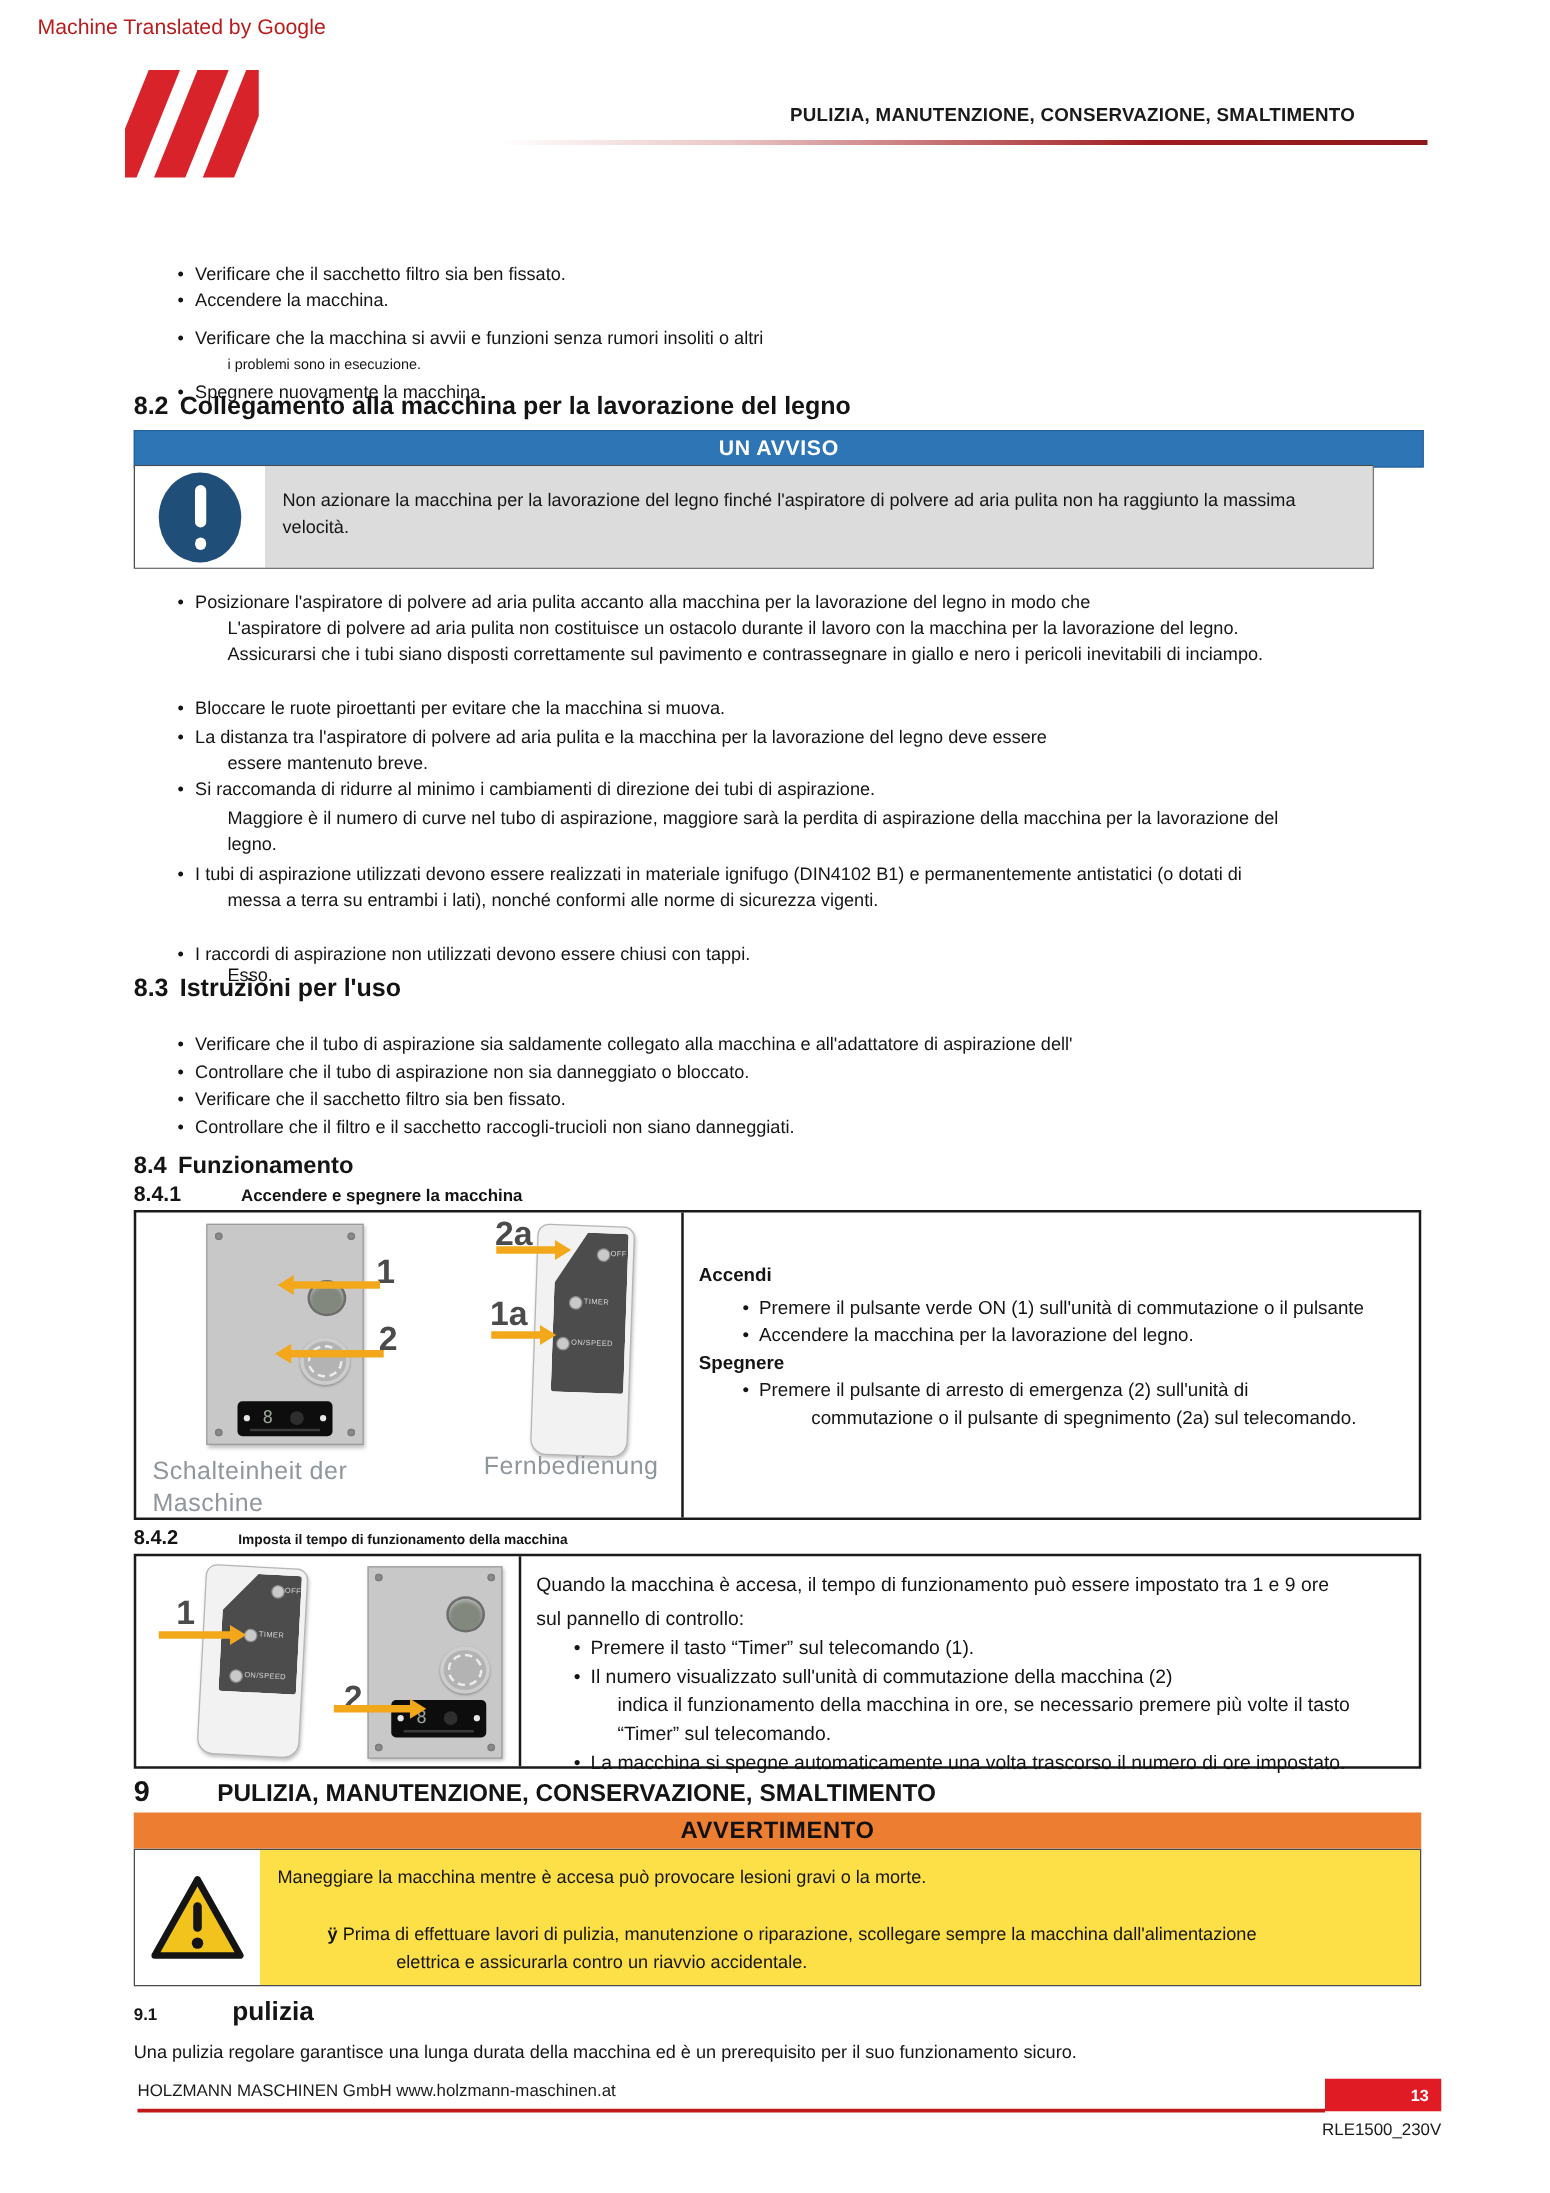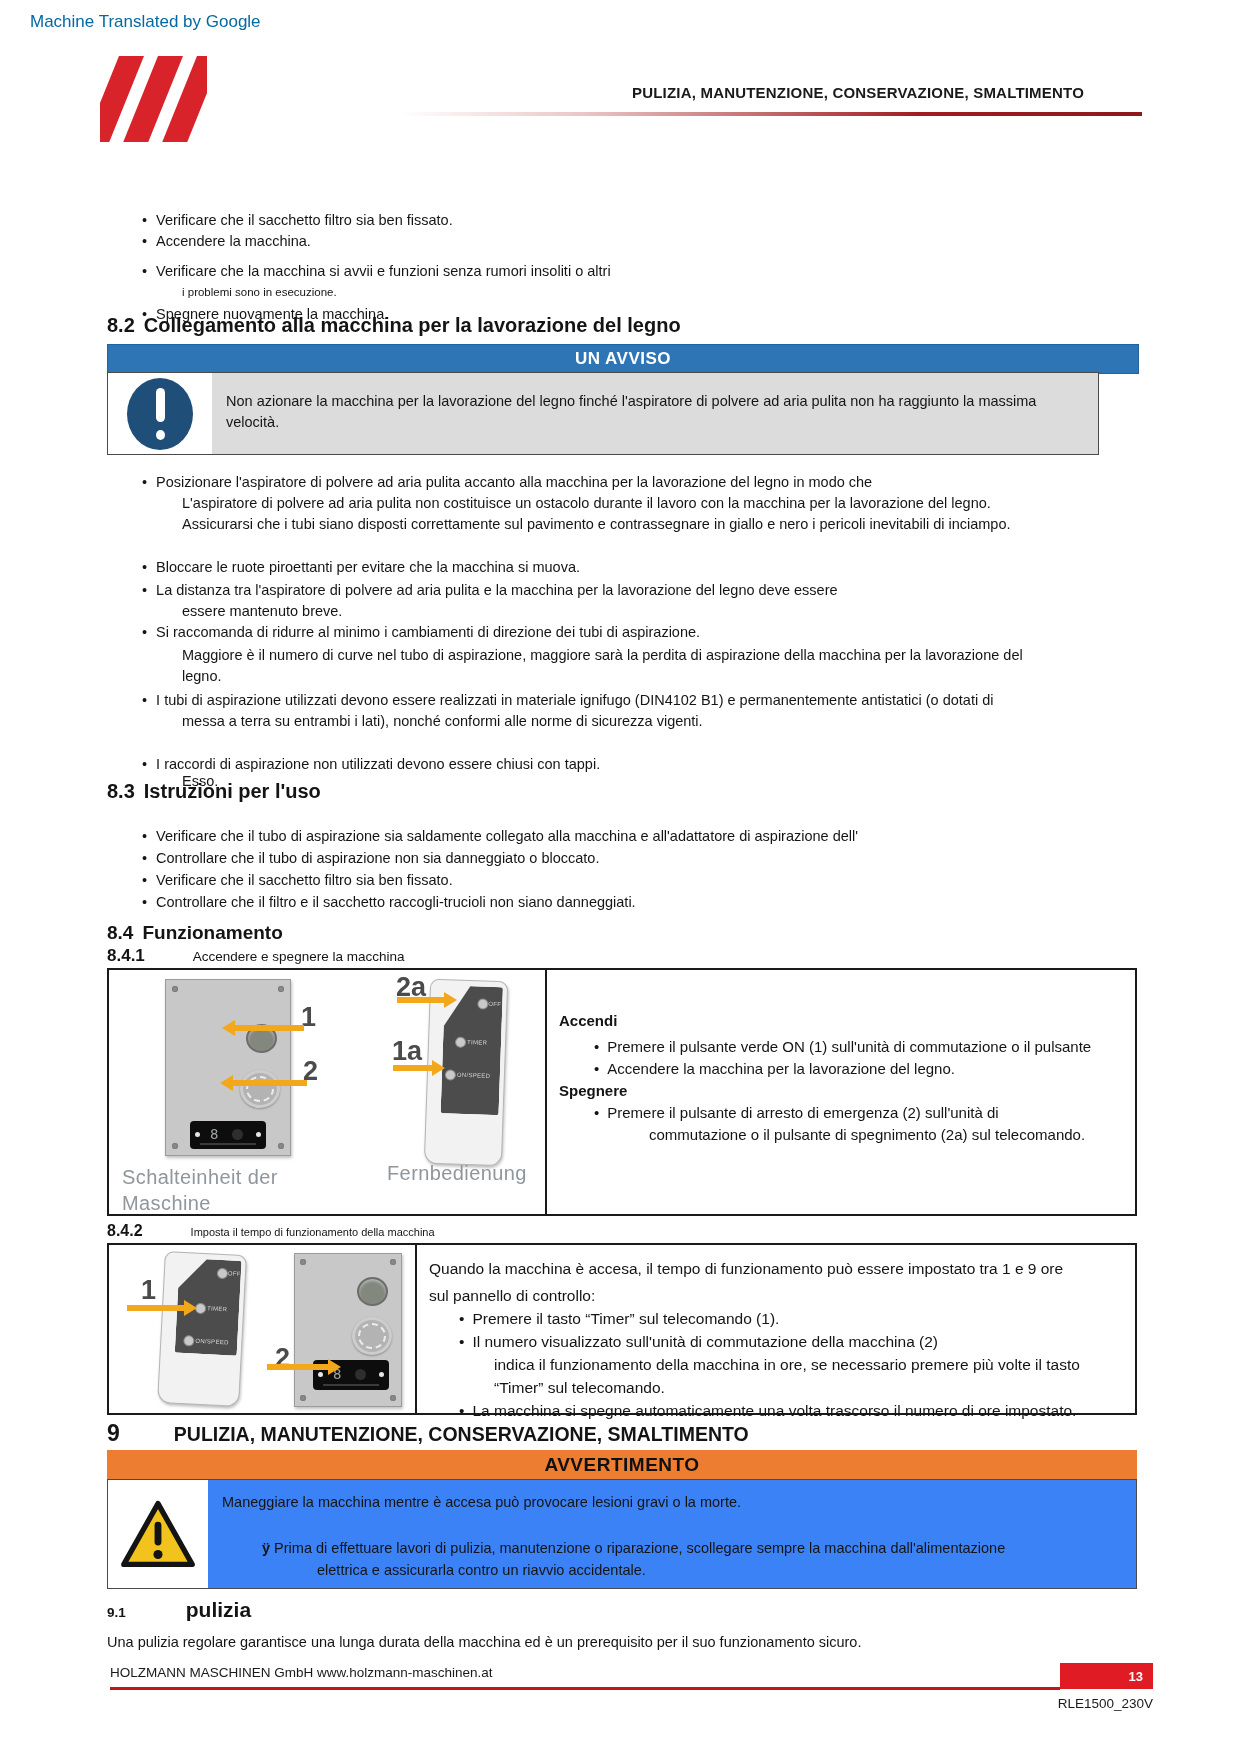--- a/index.html
+++ b/index.html
@@ -1,38 +1,38 @@
 <!DOCTYPE html>
 <html><head>
 <meta charset="utf-8">
 <style>
   html,body{margin:0;padding:0;background:#fff;}
   .pg{position:relative;width:1240px;height:1754px;background:#fff;overflow:hidden;
       font-family:"Liberation Sans",sans-serif;color:#141414;}
   .abs{position:absolute;}
-  .note{font-size:17px;color:#0369a1;}
+  .note{font-size:17px;color:#b91c1c;}
   
   .logo{overflow:hidden;}
   .stripe{position:absolute;top:-8px;width:25px;height:110px;background:#d8232a;transform:skewX(-22deg);}
   
   .htitle{font-size:15px;font-weight:700;letter-spacing:.2px;color:#1a1a1a;}
   .hline{height:4px;background:linear-gradient(to right,rgba(170,25,25,0),rgba(170,25,25,.25) 25%,#a01c20 70%,#8e181c);}
   
   .ln{white-space:nowrap;font-size:14.5px;line-height:21px;color:#151515;}
   .b{padding-left:35px;}
   .b::before{content:"•";margin-right:9px;}
   .i{padding-left:75px;}
   .small{font-size:11.5px;line-height:14px;padding-left:75px;}
   
   .h20{font-size:20px;font-weight:700;white-space:nowrap;}
   .h19{font-size:19px;font-weight:700;white-space:nowrap;}
   .hnum{margin-right:9px;}
   .subrow{display:flex;align-items:baseline;white-space:nowrap;}
   .subnum{font-size:17px;font-weight:700;margin-right:48px;}
-  .subttl{font-size:13.5px;font-weight:400;}
+  .subttl{font-size:13.5px;font-weight:700;}
   
   .banner{width:1030px;height:28px;display:flex;align-items:center;justify-content:center;font-weight:700;}
   .banner-blue{background:#2e75b6;color:#fff;font-size:17px;letter-spacing:.5px;border:1px solid #24629c;}
   .banner-orange{background:#ed7d31;color:#111;font-size:19px;letter-spacing:.5px;}
   .nbox{display:flex;border:1px solid #4a4a4a;background:#fff;}
   .icell{width:104px;display:flex;align-items:center;justify-content:center;background:#fff;flex:none;}
   .gcell{flex:1;background:#dcdcdc;padding:10px 0 0 14px;}
   .excirc{position:relative;width:66px;height:72px;border-radius:50%;background:#1f4e79;}
   .exbar{position:absolute;left:29px;top:10px;width:9px;height:34px;border-radius:5px;background:#fff;}
   .exdot{position:absolute;left:29px;top:52px;width:9px;height:10px;border-radius:50%;background:#fff;}
@@ -69,21 +69,21 @@
   .callout{position:absolute;font-size:27px;font-weight:700;color:#4b4b4b;font-family:"Liberation Sans",sans-serif;}
   .arrow{position:absolute;height:6px;background:#f3a81c;}
   .arrow.right::after{content:"";position:absolute;right:-12px;top:-5px;width:0;height:0;
       border-left:13px solid #f3a81c;border-top:8px solid transparent;border-bottom:8px solid transparent;}
   .arrow.left::before{content:"";position:absolute;left:-12px;top:-5px;width:0;height:0;
       border-right:13px solid #f3a81c;border-top:8px solid transparent;border-bottom:8px solid transparent;}
   .caption{position:absolute;font-size:20px;color:#8f969c;letter-spacing:.4px;white-space:nowrap;}
   
   .wbox{display:flex;border:1px solid #4a4a4a;background:#fff;}
   .wicell{width:100px;display:flex;align-items:center;justify-content:center;background:#fff;flex:none;}
-  .wgcell{flex:1;background:#3b82f6;padding:12px 0 0 14px;}
+  .wgcell{flex:1;background:#fde047;padding:12px 0 0 14px;}
   .bold{font-weight:700;}
   
   .s9num{font-size:23px;font-weight:700;}
   .s91num{font-size:13.5px;font-weight:700;}
   .s91ttl{font-size:21px;font-weight:700;}
   
   .foot{font-size:13.5px;color:#1a1a1a;white-space:nowrap;}
   .fline{height:3px;background:#c01818;}
   .pagebox{background:#e01b24;color:#fff;font-size:13px;font-weight:700;display:flex;align-items:center;justify-content:flex-end;padding-right:10px;box-sizing:border-box;}
 </style>

